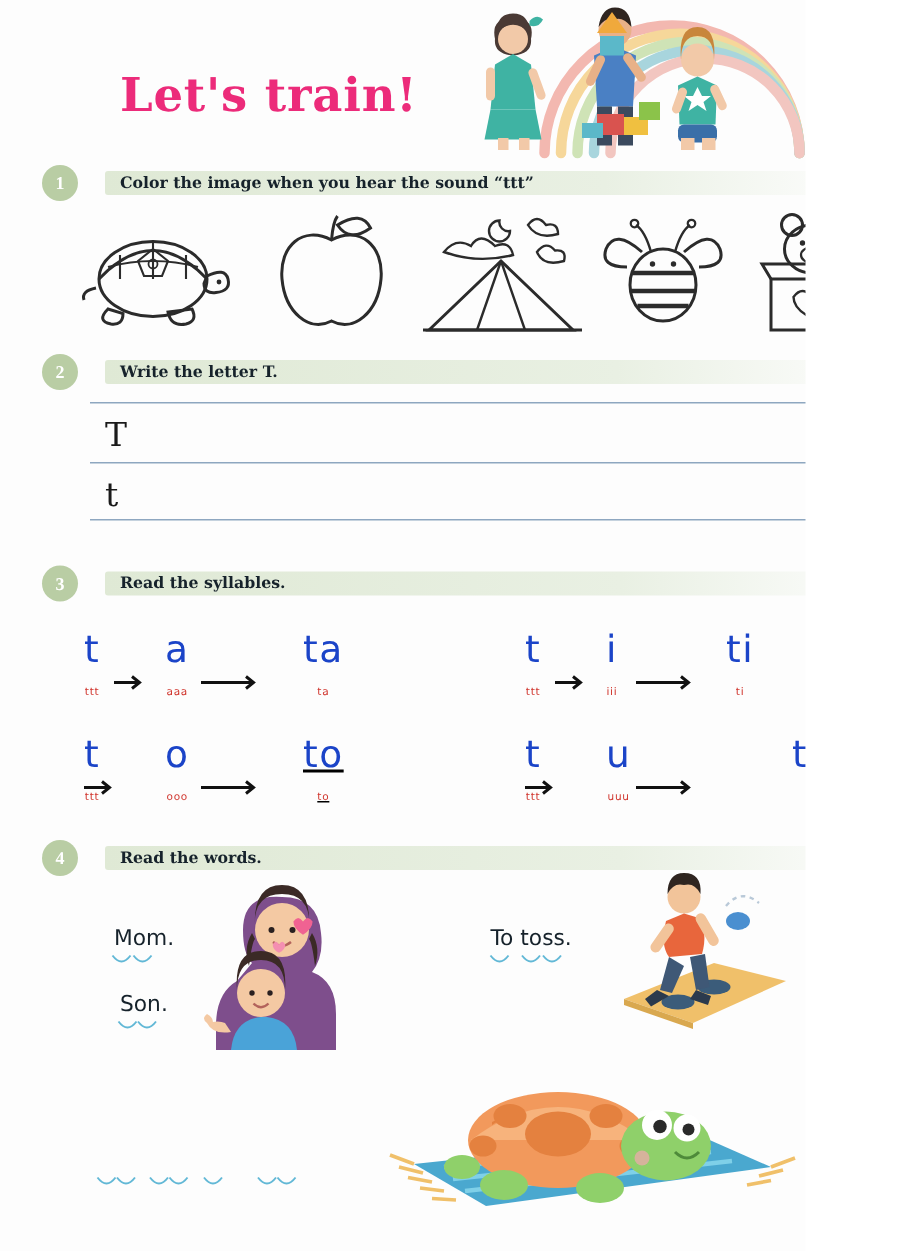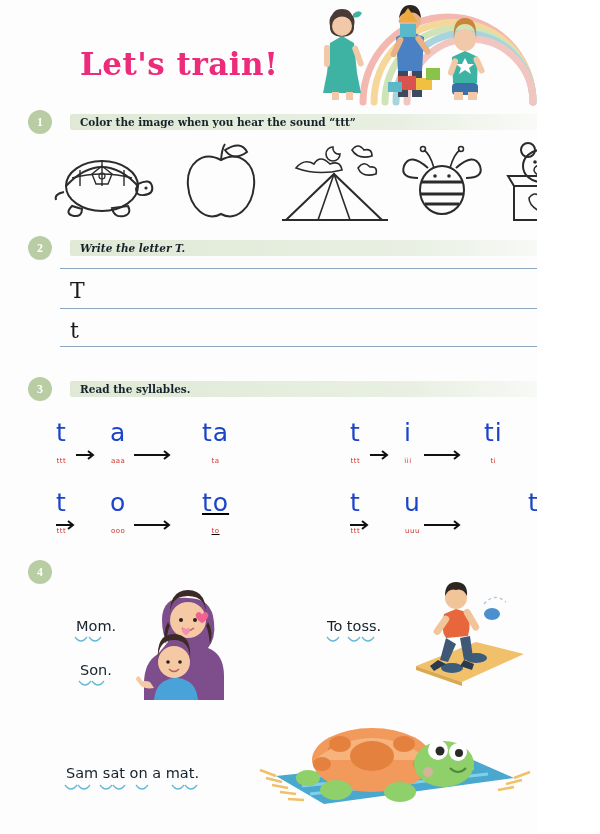--- a/index.html
+++ b/index.html
@@ -294,21 +294,21 @@
         <path d="M92,50 l6,-10" fill="none" stroke="#2b2b2b" stroke-width="2"></path>
         <path d="M45,62 q6,-8 12,0 q0,8 -12,14 q-12,-6 -12,-14 q6,-8 12,0z" fill="none" stroke="#2b2b2b" stroke-width="1.6" transform="translate(-6,0)"></path>
         <circle cx="74" cy="40" r="8" fill="none" stroke="#2b2b2b" stroke-width="2"></circle>
         <circle cx="84" cy="46" r="5" fill="none" stroke="#2b2b2b" stroke-width="2"></circle>
       </svg>
     </div>
   </div>
 
   <div class="step" style="top:236px;">
     <div class="step-num">2</div>
-    <div class="step-banner" style="width:452px;font-style:italic;">
+    <div class="step-banner" style="width:452px;">
       <span>Write the letter T.</span>
     </div>
   </div>
 
   <div class="writing-box">
     <div class="wline" style="top:0px;"></div>
     <div class="wline" style="top:40px;"></div>
     <div class="wline" style="top:78px;"></div>
     <div class="letter-big" style="top:10px;">T</div>
     <div class="letter-big" style="top:50px;">t</div>
@@ -416,20 +416,23 @@
       </svg>
   </div>
 
   <div class="syl" style="left:484px; top:490px;margin-left:44px;">
     <div class="big">tu</div>
     <div class="small">tu</div>
   </div>
 
   <div class="step" style="top:560px;">
     <div class="step-num">4</div>
+    <div class="step-banner" style="width:456px;">
+      <span>Read the words.</span>
+    </div>
   </div>
 
   <div class="word" style="left:76px; top:618px;">Mom.</div>
   <div class="arcs" style="left:74px; top:636px;">
     <svg width="44" height="10" viewBox="0 0 44 10">
       <path d="M1,1 q6,8 12,0" fill="none" stroke="#62b8d6" stroke-width="1.3"></path>
       <path d="M15,1 q6,8 12,0" fill="none" stroke="#62b8d6" stroke-width="1.3"></path>
     </svg>
   </div>
 
@@ -493,21 +496,20 @@
       <path d="M48,60 l-6,22 l8,2 l8,-18z" fill="#3f5876"></path>
       <path d="M62,60 l4,22 l9,-2 l-3,-22z" fill="#3f5876"></path>
       <path d="M40,82 l-8,6 l4,5 l12,-7z" fill="#2b3a4d"></path>
       <path d="M66,82 l10,4 l-2,6 l-12,-4z" fill="#2b3a4d"></path>
 
       <ellipse cx="94" cy="36" rx="8" ry="6" fill="#4a8fd0"></ellipse>
       <path d="M86,26 q10,-12 22,-2" fill="none" stroke="#b9c9d8" stroke-width="1.6" stroke-dasharray="3 3"></path>
     </svg>
   </div>
 
-  <div class="word" style="left:66px; top:765px;">Sam sat on a mat.</div>
   <div class="arcs" style="left:64px; top:784px;">
     <svg width="148" height="10" viewBox="0 0 148 10">
       <path d="M1,1 q6,8 12,0" fill="none" stroke="#62b8d6" stroke-width="1.3"></path>
       <path d="M14,1 q6,8 12,0" fill="none" stroke="#62b8d6" stroke-width="1.3"></path>
       <path d="M36,1 q6,8 12,0" fill="none" stroke="#62b8d6" stroke-width="1.3"></path>
       <path d="M49,1 q6,8 12,0" fill="none" stroke="#62b8d6" stroke-width="1.3"></path>
       <path d="M72,1 q6,8 12,0" fill="none" stroke="#62b8d6" stroke-width="1.3"></path>
       <path d="M108,1 q6,8 12,0" fill="none" stroke="#62b8d6" stroke-width="1.3"></path>
       <path d="M121,1 q6,8 12,0" fill="none" stroke="#62b8d6" stroke-width="1.3"></path>
     </svg>

